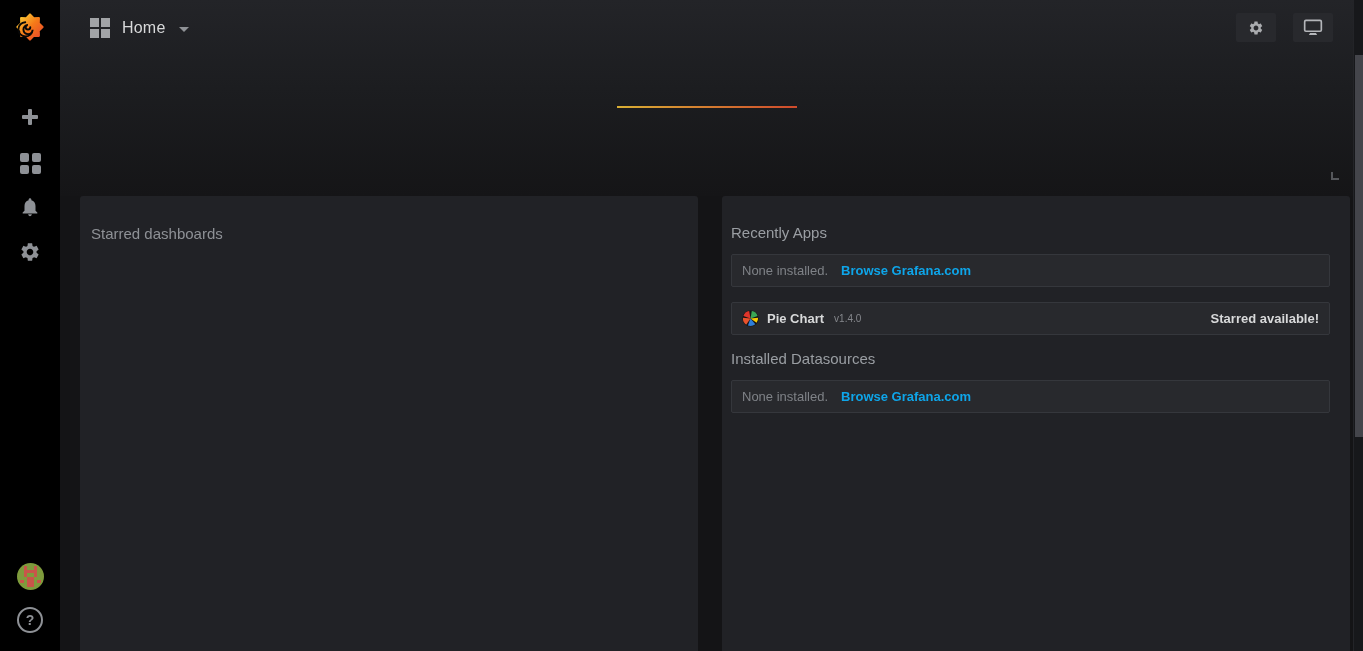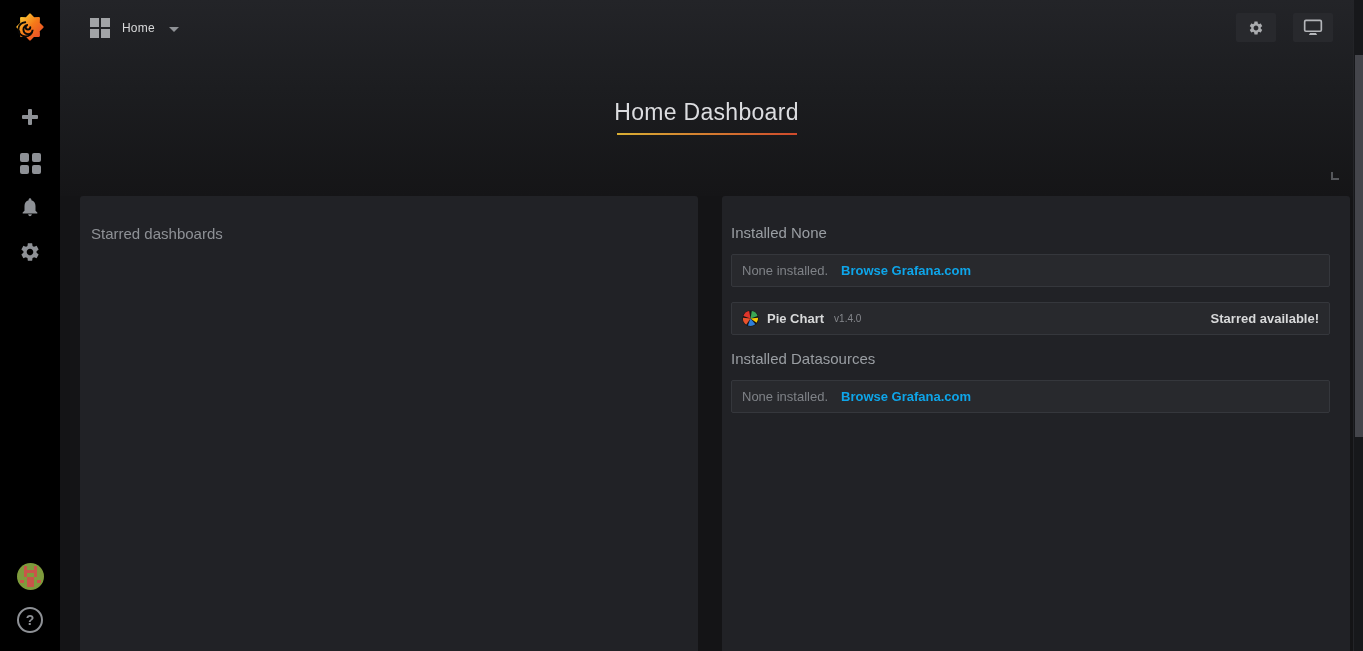--- a/index.html
+++ b/index.html
@@ -24,21 +24,21 @@
   
   .top-zone{position:absolute;left:60px;right:0;top:0;height:196px;
        background:linear-gradient(180deg,#232428 0%,#1c1d20 45%,#151517 100%);}
 
   
   .navbar{position:absolute;left:60px;right:10px;top:0;height:55px;display:flex;align-items:center;
        padding:0 20px 0 30px;box-sizing:border-box;z-index:5;}
   .crumb{display:flex;align-items:center;gap:12px;cursor:pointer;}
   .nav-grid{display:grid;grid-template-columns:9px 9px;grid-template-rows:9px 9px;gap:2px;}
   .nav-grid span{background:#a2a4a7;}
-  .crumb-label{font-size:12px;font-weight:500;color:#d8d9da;letter-spacing:.2px;}
+  .crumb-label{font-size:16px;font-weight:500;color:#d8d9da;letter-spacing:.2px;}
   .caret{width:0;height:0;border-left:5px solid transparent;border-right:5px solid transparent;
        border-top:5px solid #8f9296;margin-left:2px;margin-top:3px;}
   .nav-right{margin-left:auto;display:flex;gap:17px;}
   .nav-btn{width:40px;height:29px;background:#28292d;border-radius:2px;display:flex;
        align-items:center;justify-content:center;cursor:pointer;}
 
   
   .title-wrap{position:absolute;left:60px;right:10px;top:99px;text-align:center;z-index:4;}
   .page-title{font-size:23px;font-weight:400;color:#dcdde0;letter-spacing:.3px;}
   .title-underline{width:180px;height:2px;margin:7px auto 0;
@@ -161,32 +161,31 @@
       <div class="nav-btn">
         <svg width="20" height="17" viewBox="0 0 24 20">
           <rect x="2" y="1.5" width="20" height="13" rx="1.5" fill="none" stroke="#b4b6ba" stroke-width="2"></rect>
           <path d="M8.5 16.5 h7 l1.5 2.5 h-10 z" fill="#b4b6ba"></path>
         </svg>
       </div>
     </div>
   </div>
 
   <div class="title-wrap">
-    <div class="page-title">Home Dashboard</div>
     <div class="title-underline"></div>
   </div>
   <div class="resize-corner"></div>
 
   <div class="panel panel-left">
     <div class="lp-item">Starred dashboards</div>
   </div>
 
   <div class="panel panel-right">
 
-    <div class="sec-title">Installed None</div>
+    <div class="sec-title">Recently Apps</div>
     <div class="sec-box">
       <span class="empty-text">None installed.</span>
       <span class="browse-link">Browse Grafana.com</span>
     </div>
 
     <div class="sec-box">
       <svg width="17" height="17" viewBox="0 0 18 18">
         <circle cx="9" cy="9" r="8.6" fill="#151517"></circle>
         <path d="M9 9 L1.5 6.3 A8 8 0 0 1 7.6 1.1 Z" fill="#e0352b"></path>
         <path d="M9 9 L10.4 1.1 A8 8 0 0 1 16.5 6.3 Z" fill="#3aa655"></path>

